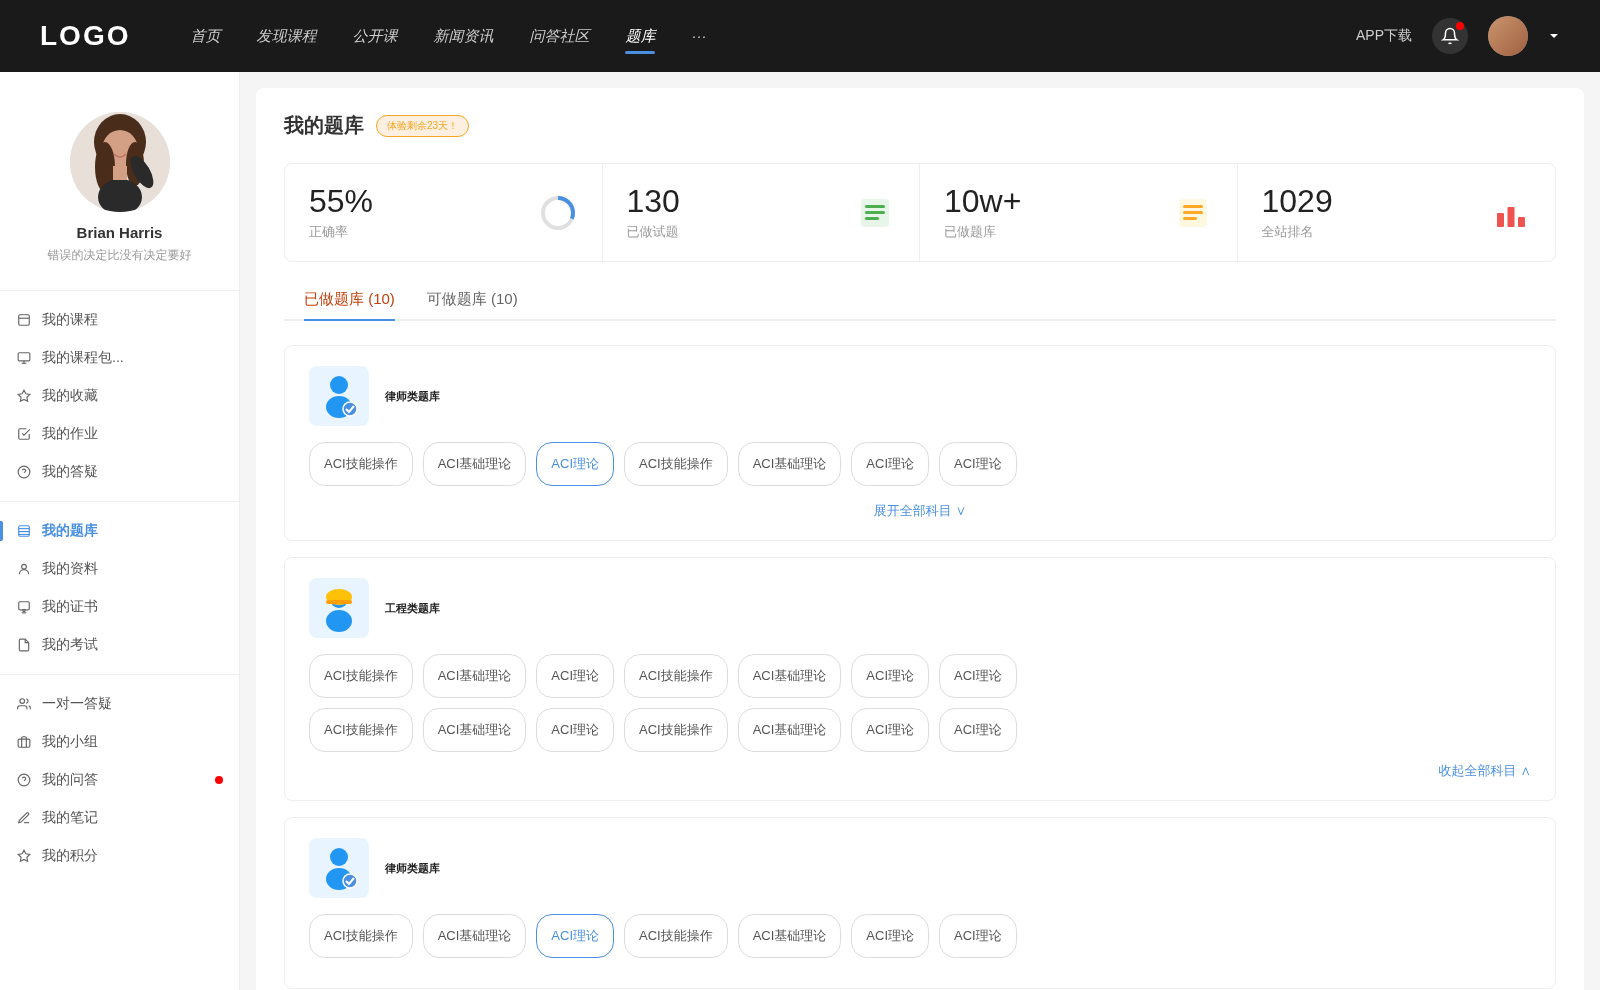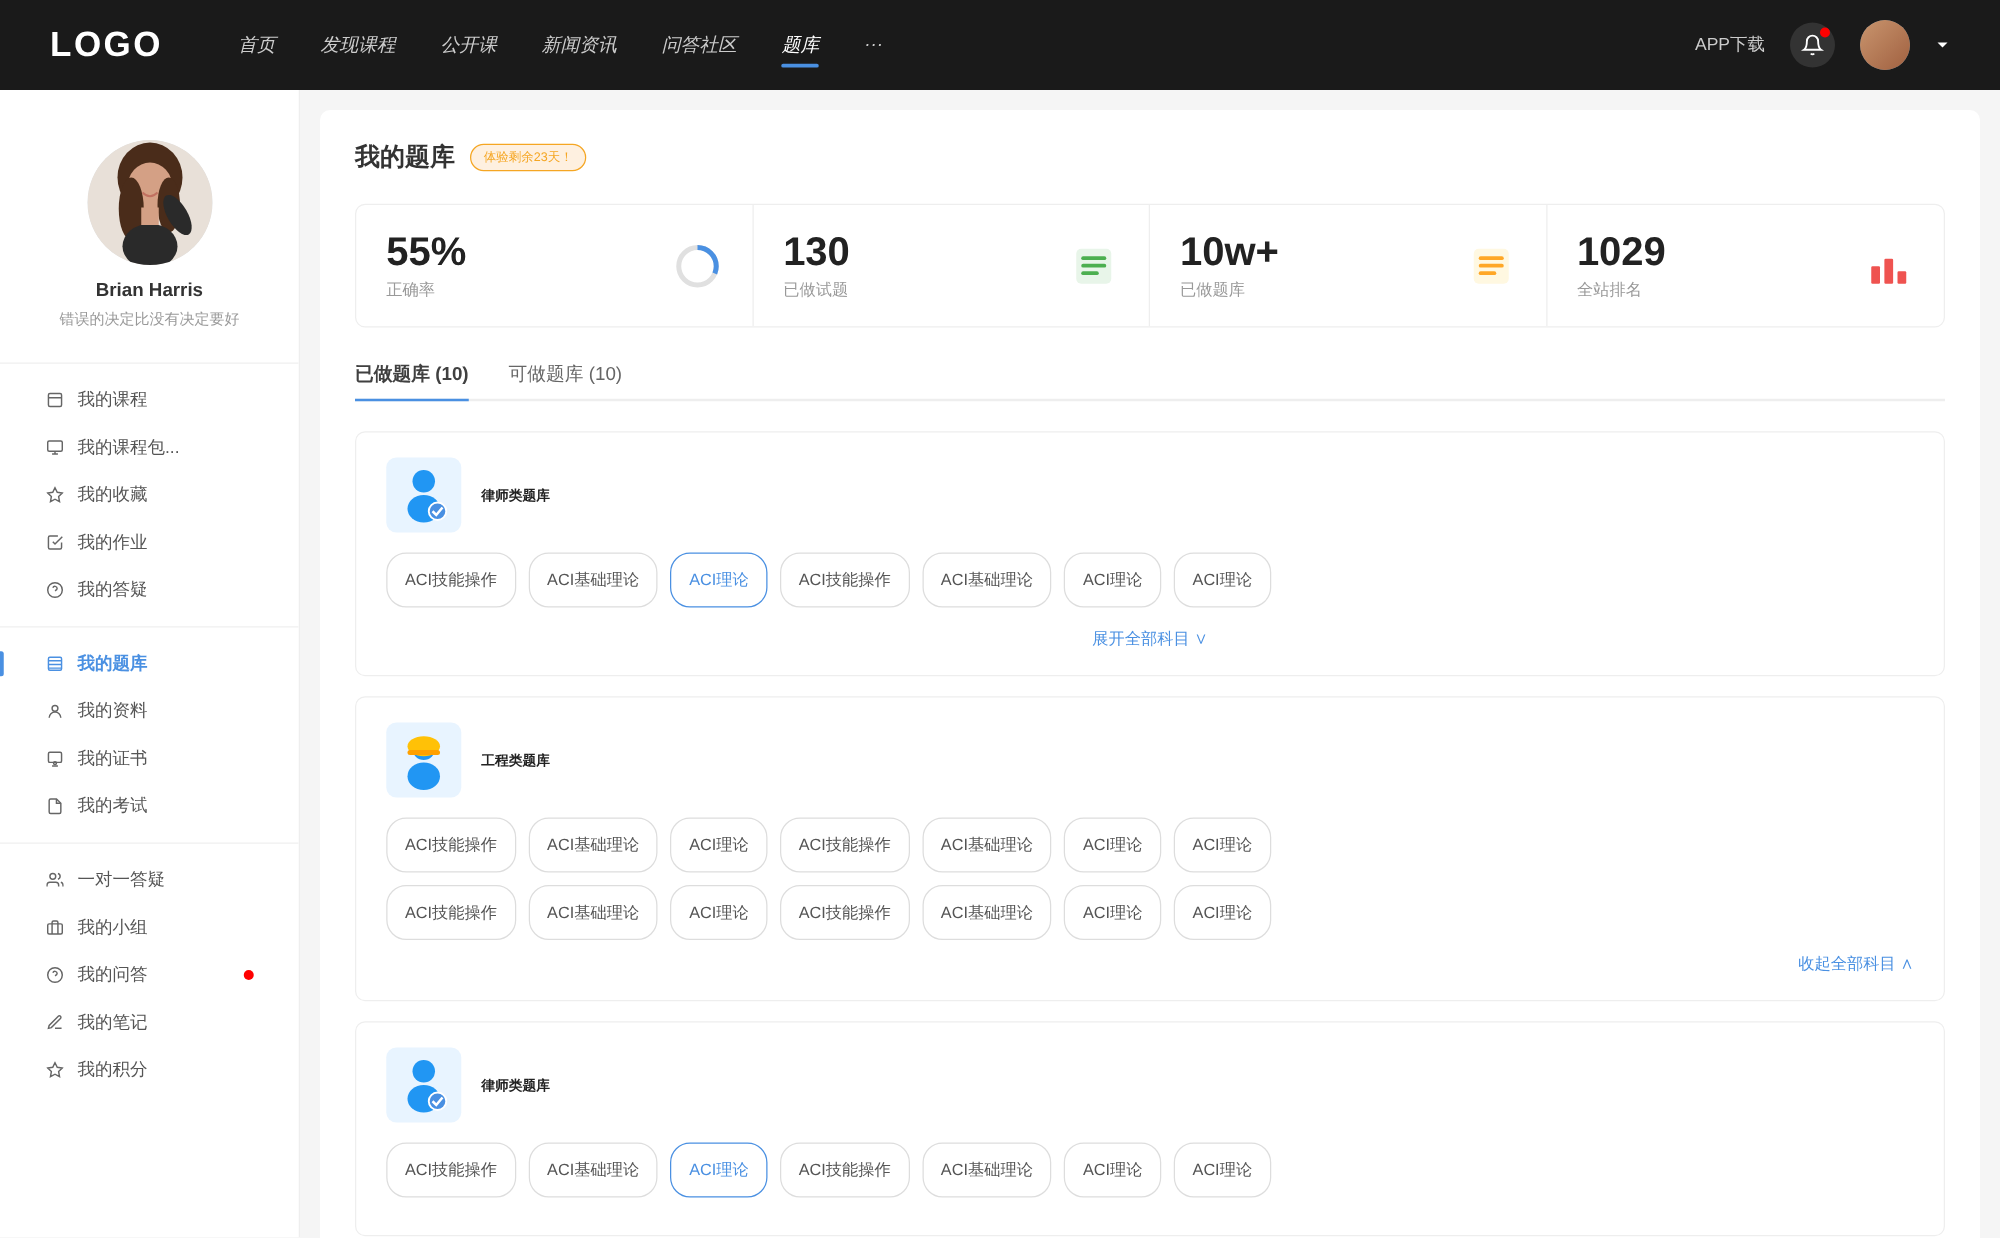--- a/index.html
+++ b/index.html
@@ -123,21 +123,21 @@
       color: #999;
     }
     .sidebar-divider {
       height: 1px;
       background: #f0f0f0;
       margin: 10px 0;
     }
     .sidebar-item {
       display: flex;
       align-items: center;
-      padding: 10px 36px;
+      padding: 10px 16px;
       cursor: pointer;
       font-size: 14px;
       color: #555;
       gap: 10px;
     }
     .sidebar-item.active {
       color: #4a90e2;
       font-weight: 600;
     }
     .sidebar-item-icon {
@@ -197,21 +197,21 @@
       padding: 20px 24px;
       display: flex;
       align-items: center;
       gap: 12px;
       border-right: 1px solid #eee;
     }
     .stat-card:last-child { border-right: none; }
     .stat-info { flex: 1; }
     .stat-value {
       font-size: 32px;
-      font-weight: 700;
+      font-weight: 400;
       color: #222;
       line-height: 1.1;
     }
     .stat-label {
       font-size: 13px;
       color: #999;
       margin-top: 4px;
     }
     .stat-icon {
       width: 40px; height: 40px;
@@ -226,22 +226,23 @@
       margin-bottom: 24px;
     }
     .tab-item {
       font-size: 15px;
       color: #666;
       padding-bottom: 10px;
       cursor: pointer;
       position: relative;
     }
     .tab-item.active {
-      color: #404040;
-      font-weight: 700;
+      color: #c2410c;
+      font-weight: 400;
+      margin-left: 20px;
     }
     .tab-item.active::after {
       content: '';
       position: absolute;
       bottom: -2px;
       left: 0; right: 0;
       height: 2px;
       background: #4a90e2;
     }
 

